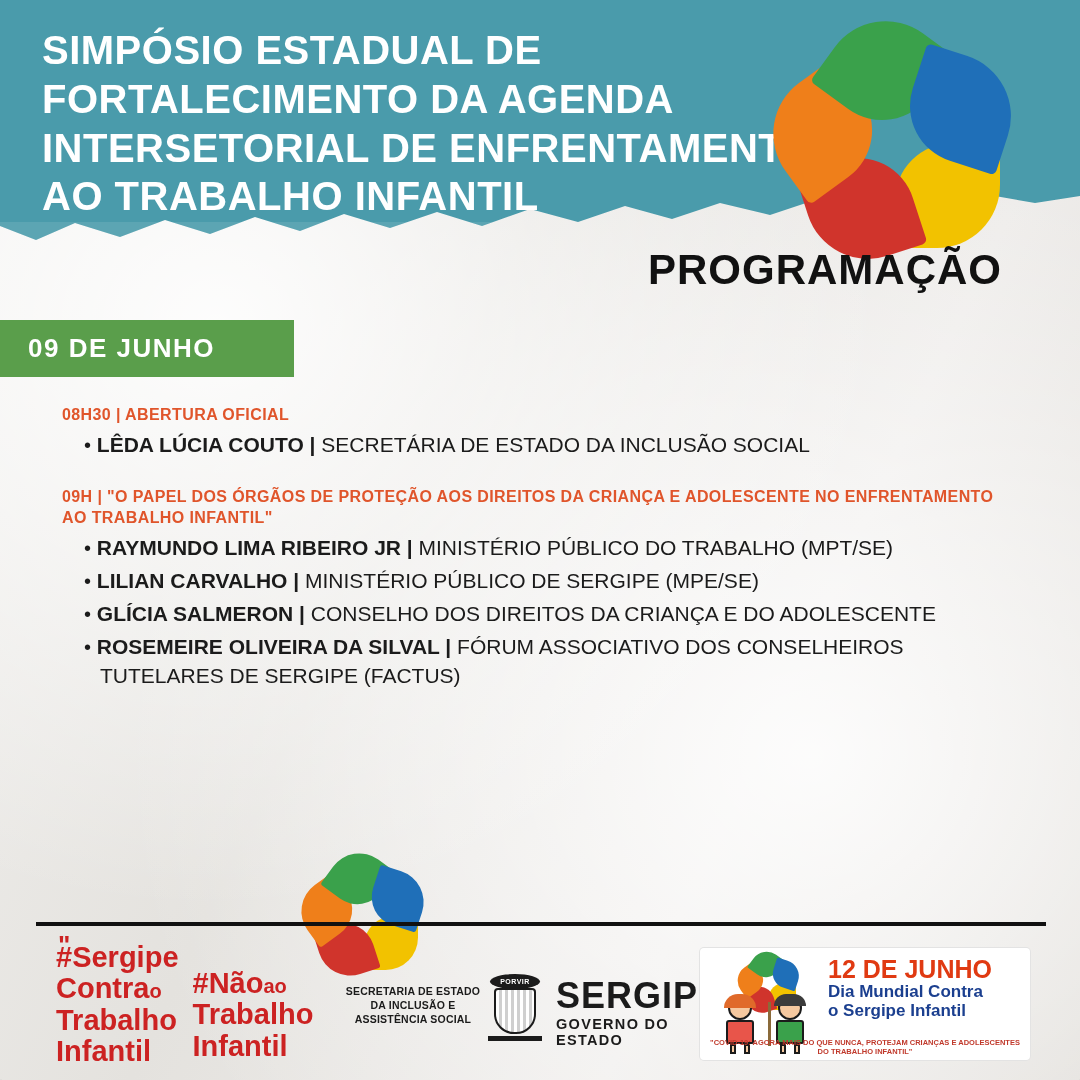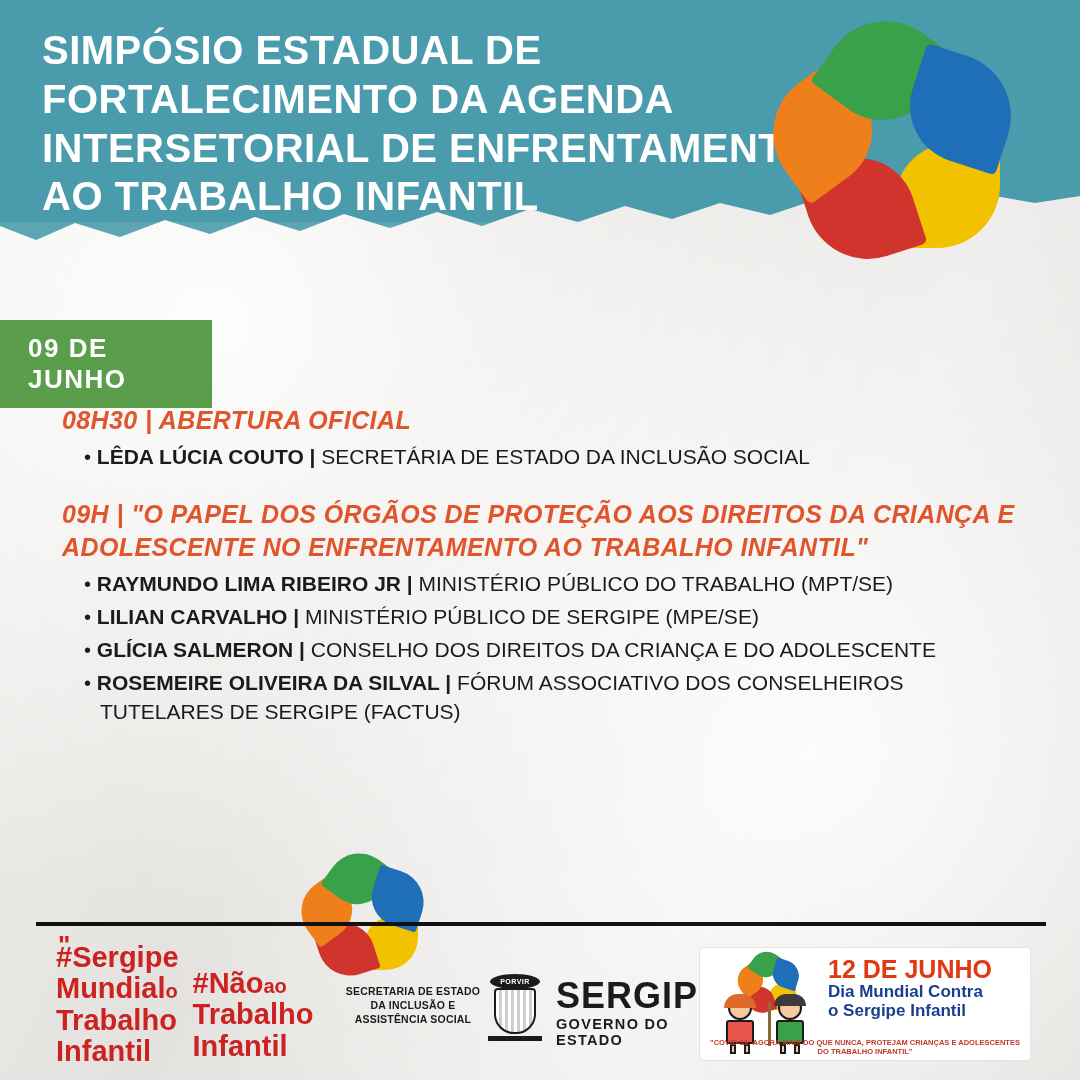--- a/index.html
+++ b/index.html
@@ -77,32 +77,31 @@
     font-size: 42px; font-weight: bold; letter-spacing: 1px;
     color: #111;
   }
 
   
   .date-tag {
     position: absolute; left: 0; top: 320px;
     background: #5a9e4b;
     color: #fff; font-weight: bold; font-size: 26px; letter-spacing: 1.5px;
     padding: 13px 28px 13px 28px;
-    width: 212px;
+    width: 294px;
   }
 
   
   .schedule { position: absolute; left: 62px; top: 404px; width: 960px; }
   .block { margin-bottom: 26px; }
   .block-head {
-    color: #e0552b; font-weight: bold; font-size: 25px;
+    color: #e0552b; font-weight: bold; font-size: 16px;
     letter-spacing: 0.4px; line-height: 1.32;
     text-transform: uppercase;
     margin-bottom: 6px;
-    font-style: italic;
   }
   .entry {
     font-size: 21px; line-height: 1.38; color: #1b1b1b;
     padding-left: 38px; text-indent: -16px;
     margin-top: 4px;
     text-transform: uppercase;
   }
   .entry .bullet { font-size: 20px; }
   .entry .who { font-weight: bold; }
   .entry .role { font-weight: normal; }
@@ -172,20 +171,21 @@
   <h1 class="title">SIMPÓSIO ESTADUAL DE FORTALECIMENTO DA AGENDA INTERSETORIAL DE ENFRENTAMENTO AO TRABALHO INFANTIL</h1>
 
   <div class="pinwheel" id="pinwheel-header">
     <div class="blade" style="transform: rotate(0deg);   background:#f2c200;"></div>
     <div class="blade" style="transform: rotate(72deg);  background:#d0342c;"></div>
     <div class="blade" style="transform: rotate(144deg); background:#ef7f1a;"></div>
     <div class="blade" style="transform: rotate(216deg); background:#3aa14b;"></div>
     <div class="blade" style="transform: rotate(288deg); background:#1f6fb8;"></div>
   </div>
 
+  <div class="programacao">PROGRAMAÇÃO</div>
 
   <div class="date-tag">09 DE JUNHO</div>
 
   <div class="schedule">
 
     <div class="block">
       <div class="block-head">08H30 | ABERTURA OFICIAL</div>
       <div class="entry">
         <span class="bullet">•</span>
         <span class="who">LÊDA LÚCIA COUTO |</span>
@@ -231,21 +231,21 @@
 
   <div class="footer-rule"></div>
 
   <div class="footer">
 
     <div class="quote-mark">"</div>
 
     <div class="hashtags">
       <div class="htag">
         <div><span class="hash">#</span><span>Sergipe</span></div>
-        <div><span>Mundial</span><span class="low">o</span></div>
+        <div><span>Contra</span><span class="low">o</span></div>
         <div>Trabalho</div>
         <div>Infantil</div>
       </div>
 
       <div class="htag" style="margin-top:26px;">
         <div><span class="hash">#</span><span>Não</span><span class="low">ao</span></div>
         <div>Trabalho</div>
         <div>Infantil</div>
       </div>
     </div>

